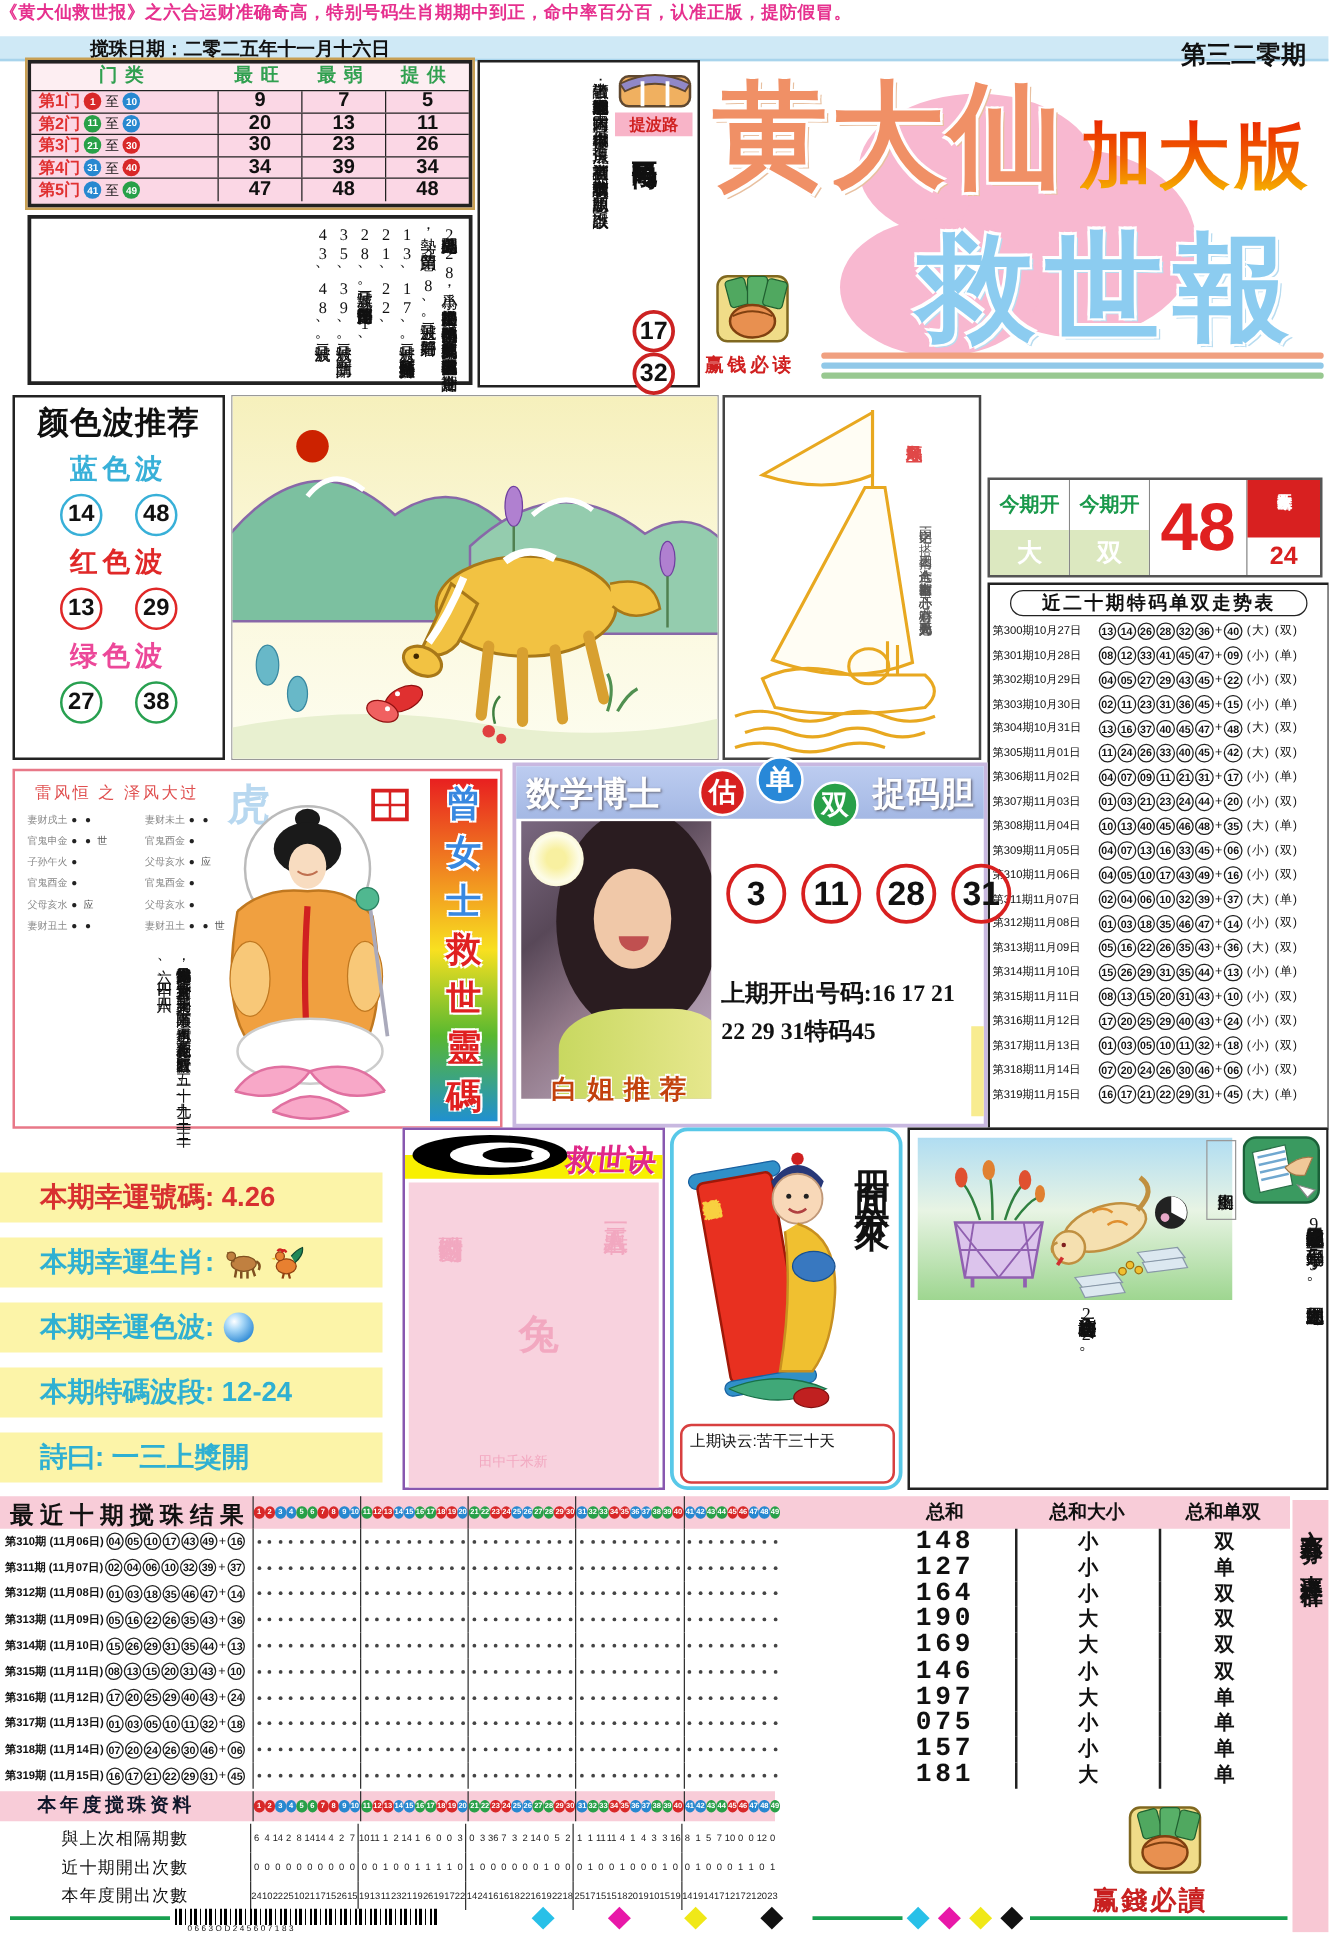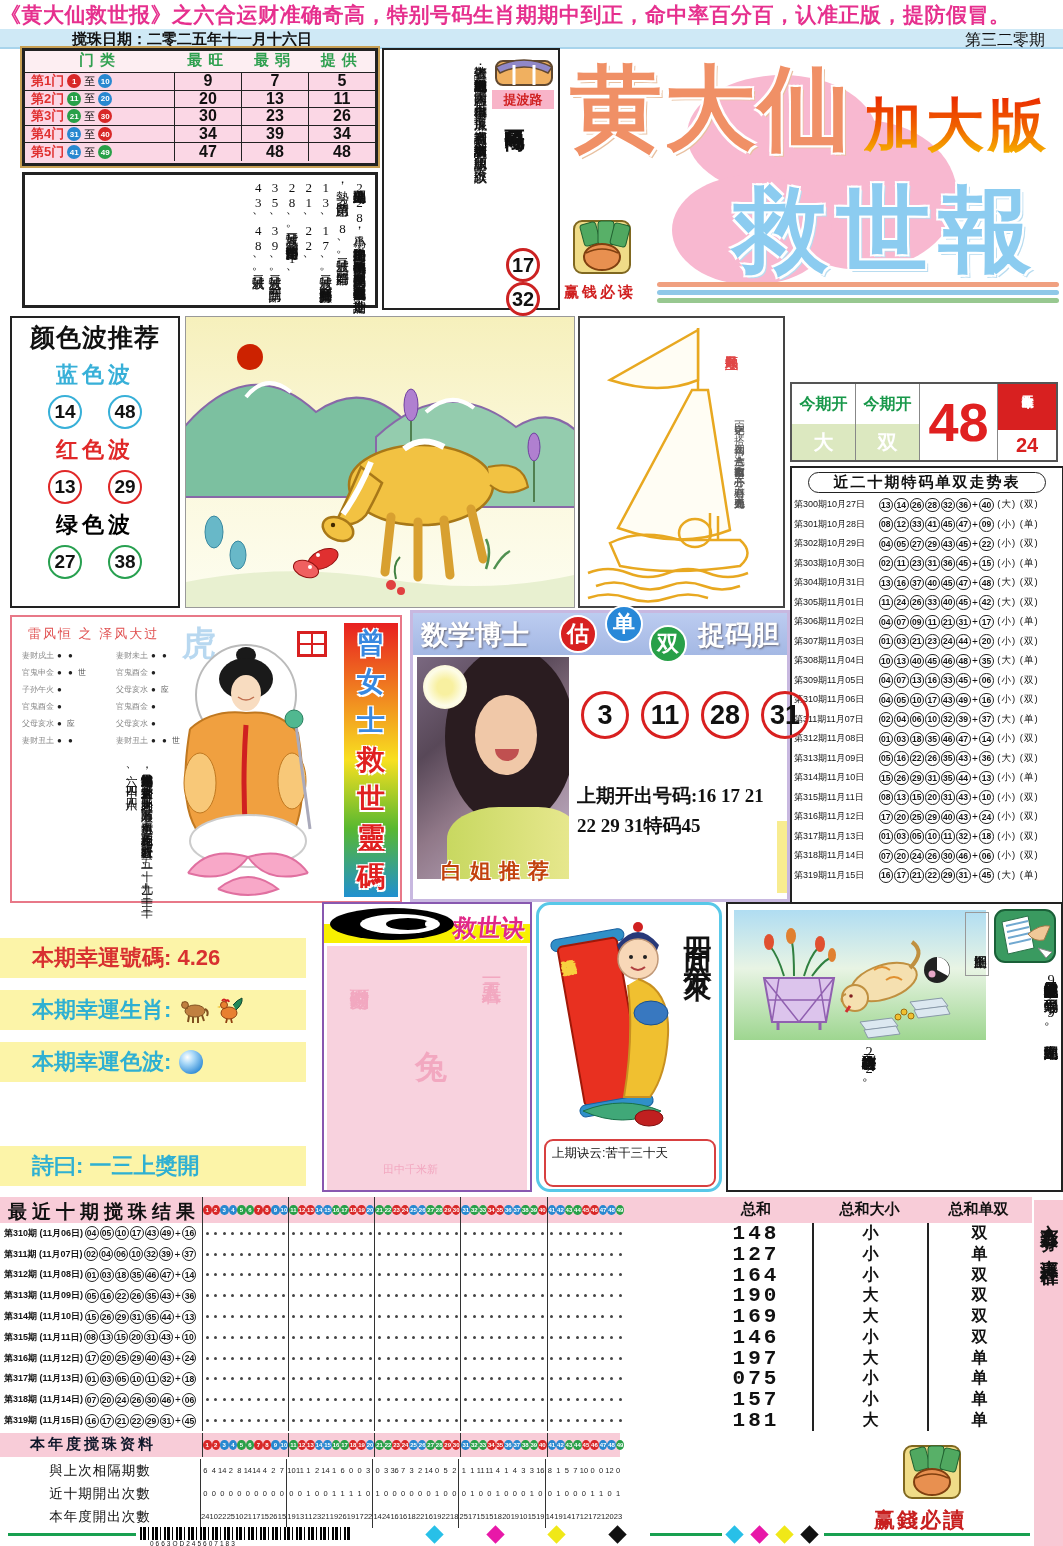--- a/index.html
+++ b/index.html
@@ -2,24 +2,24 @@
 <html><head>
 <meta charset="utf-8">
 <style>
 *{margin:0;padding:0;box-sizing:border-box}
 body{font-family:"Liberation Sans","DejaVu Sans",sans-serif;background:#fff;color:#111}
 #page{position:relative;width:1063px;height:1546px;background:#fff;overflow:hidden}
 .abs{position:absolute}
 .v{writing-mode:vertical-rl;text-orientation:upright;line-height:1.3}
 .serif{font-family:"Liberation Serif","DejaVu Serif",serif}
 
-#banner{top:1px;left:0;width:1063px;font-size:21px;font-weight:bold;color:#e6308e;white-space:nowrap;letter-spacing:.5px}
+#banner{top:1px;left:0;width:1063px;font-size:14px;font-weight:bold;color:#e6308e;white-space:nowrap;letter-spacing:.5px}
 #datebar{top:29px;left:0;width:1063px;height:20px;background:#cfe9f6;border-bottom:2px solid #a8d4ec}
 #datebar .dt{position:absolute;left:72px;top:1px;font-size:15px;font-weight:bold}
-#datebar .iss{position:absolute;right:18px;top:1px;font-size:16px;font-weight:normal}
+#datebar .iss{position:absolute;right:18px;top:1px;font-size:20px;font-weight:bold}
 
 #gate{left:22px;top:48px;width:356px;height:118px;border:3px solid #222;outline:2px solid #c8a054;background:#fbd7e5}
 .g-head{display:flex;height:22px;background:#fdeef2;border-bottom:1px solid #222}
 .g-head span{color:#30a050;font-weight:bold;font-size:15px;letter-spacing:6px;text-align:center}
 .g-c0{width:150px}.g-cx{width:68px;flex:1}
 .g-row{display:flex;height:17.6px;border-bottom:1px solid #222;align-items:center}
 .g-row:last-child{border-bottom:none}
 .g-c1{width:150px;display:flex;align-items:center;padding-left:6px;gap:3px;border-right:1px solid #222;height:100%}
 .g-gate{color:#e03030;font-weight:bold;font-size:13px}
 .g-zhi{font-size:11px}
@@ -291,21 +291,21 @@
           </div>
         </div>
         <div class="wv">
           <div class="wv-l" style="color: rgb(224, 40, 40);">红色波</div>
           <div class="wv-row">
             <span class="wnum" style="border-color: rgb(224, 40, 40);">13</span>
             <span class="wnum" style="border-color: rgb(224, 40, 40);">29</span>
           </div>
         </div>
         <div class="wv">
-          <div class="wv-l" style="color: #000000;">绿色波</div>
+          <div class="wv-l" style="color: #ec4899;">绿色波</div>
           <div class="wv-row">
             <span class="wnum" style="border-color: rgb(40, 160, 80);">27</span>
             <span class="wnum" style="border-color: rgb(40, 160, 80);">38</span>
           </div>
         </div>
       </div>
   </div>
 
   <div id="horse" class="abs">
     <svg width="388" height="290" viewBox="0 0 388 290">
@@ -781,20 +781,23 @@
       <circle cx="7" cy="8" r="3.5" fill="#e88030" stroke="#904010"></circle>
       <path d="M5 4 q2 -3 4 0 q2 -2 3 1" stroke="#d02020" stroke-width="2" fill="none"></path>
       <path d="M3 9 l-3 1 3 1 Z" fill="#f0c030"></path>
       <path d="M19 13 q7 -6 6 -12 q-5 2 -9 7" fill="#208858" stroke="#104830"></path>
       <path d="M10 22 l-1 4 M14 22 l1 4" stroke="#904010" stroke-width="1.8"></path>
     </svg>
   </div>
   <div class="lrow abs" style="top:1042px">
     <span class="lblu">本期幸運色波:</span>
     <span class="bluball"></span>
+  </div>
+  <div class="lrow abs" style="top:1094px">
+    <span class="lblu">本期特碼波段:</span>&nbsp;<span class="lblu">12-24</span>
   </div>
   <div class="lrow abs" style="top:1146px">
     <span class="lblu">詩曰: 一三上獎開</span>
   </div>
 
   <div id="jue" class="abs">
     <div class="band"></div>
     <svg class="abs" style="left:4px;top:2px" width="132" height="36" viewBox="0 0 132 36">
       <ellipse cx="64" cy="18" rx="62" ry="16" fill="#000"></ellipse>
       <ellipse cx="72" cy="18" rx="40" ry="10" fill="#fff"></ellipse>

